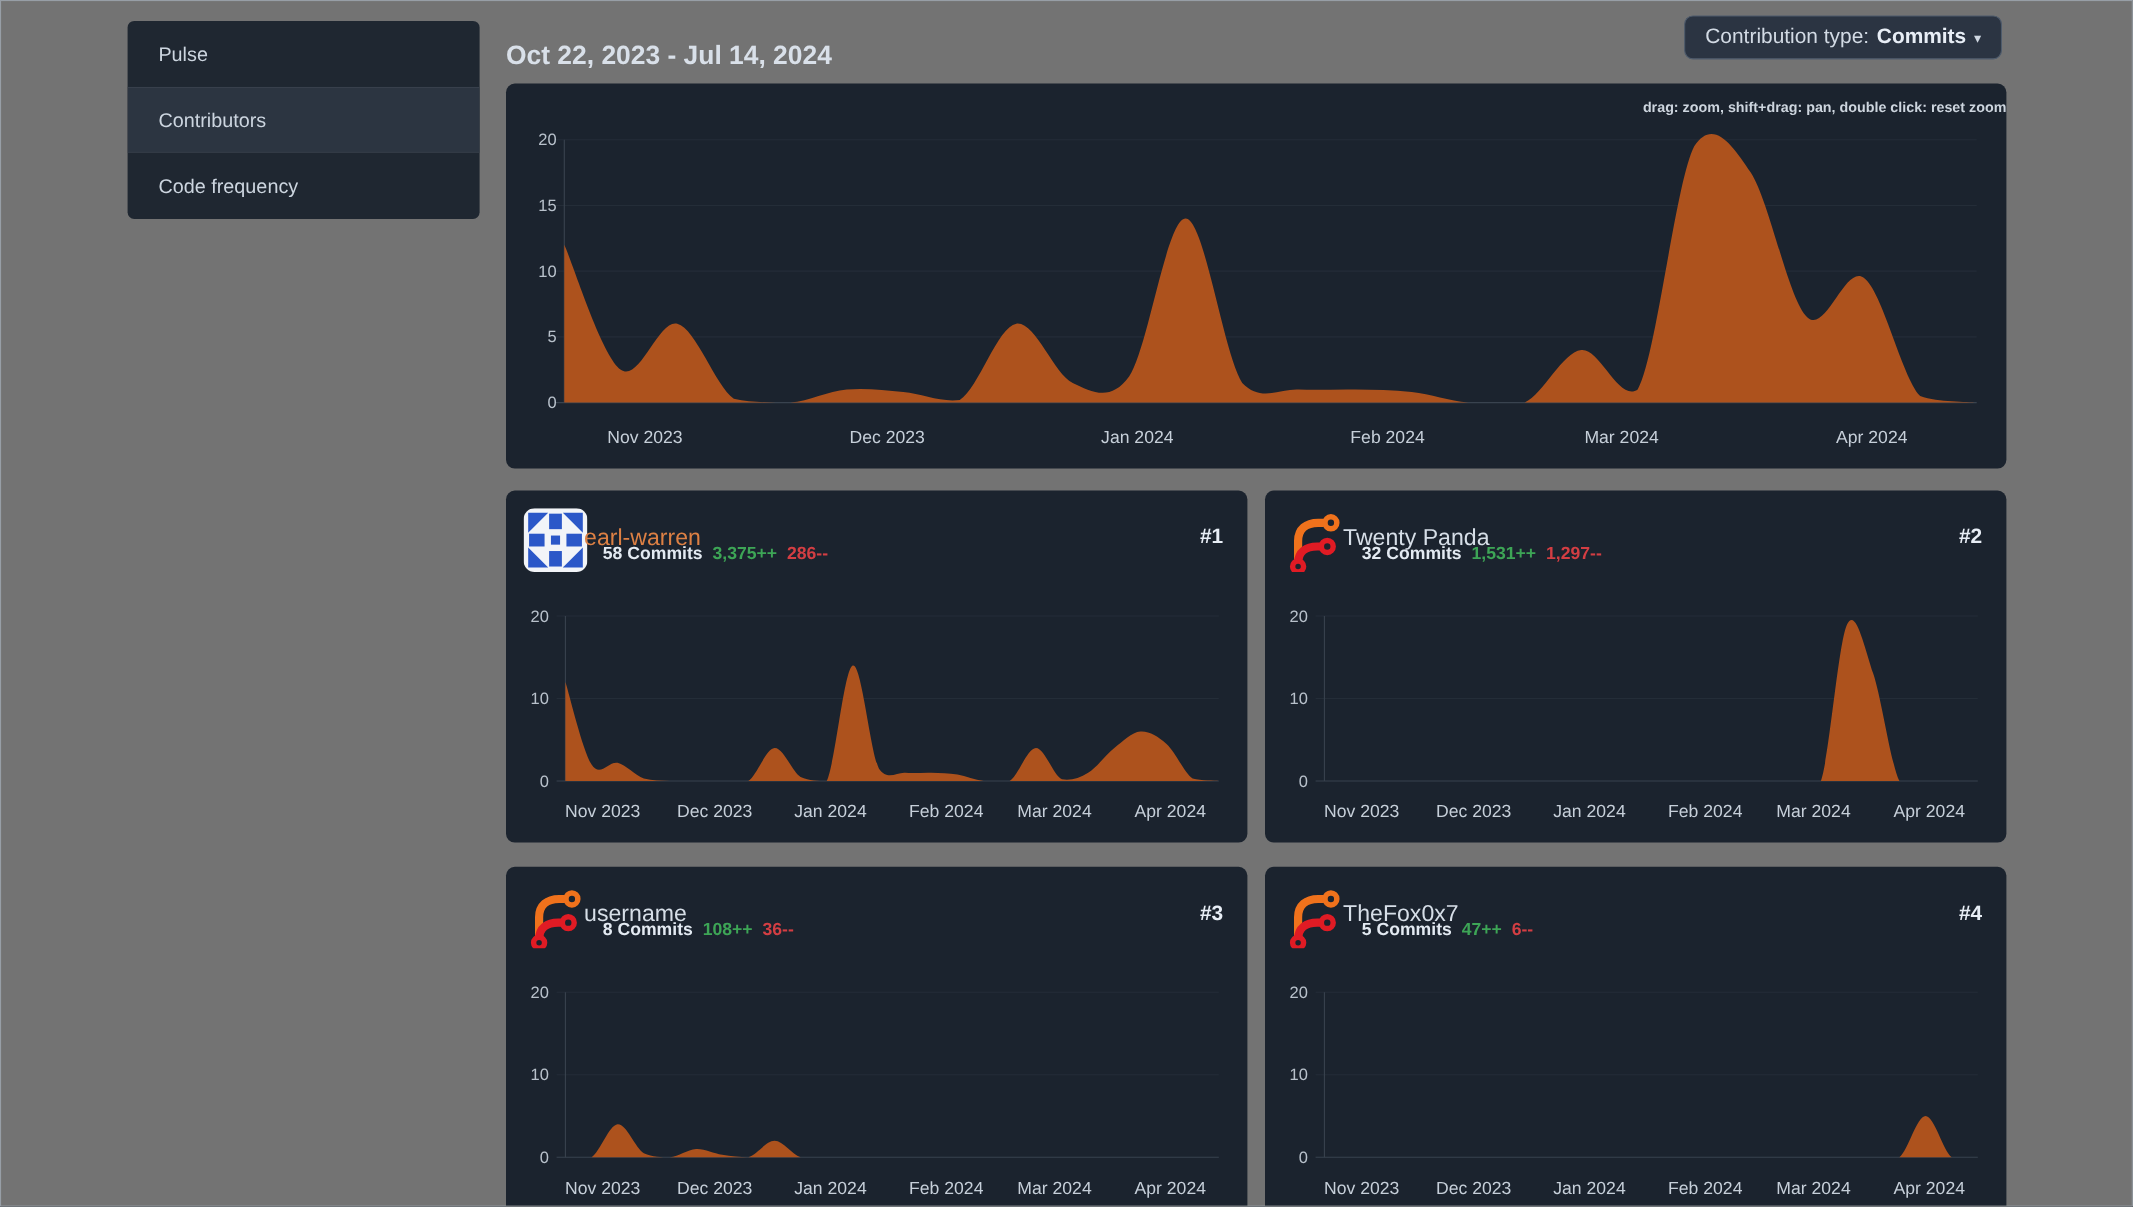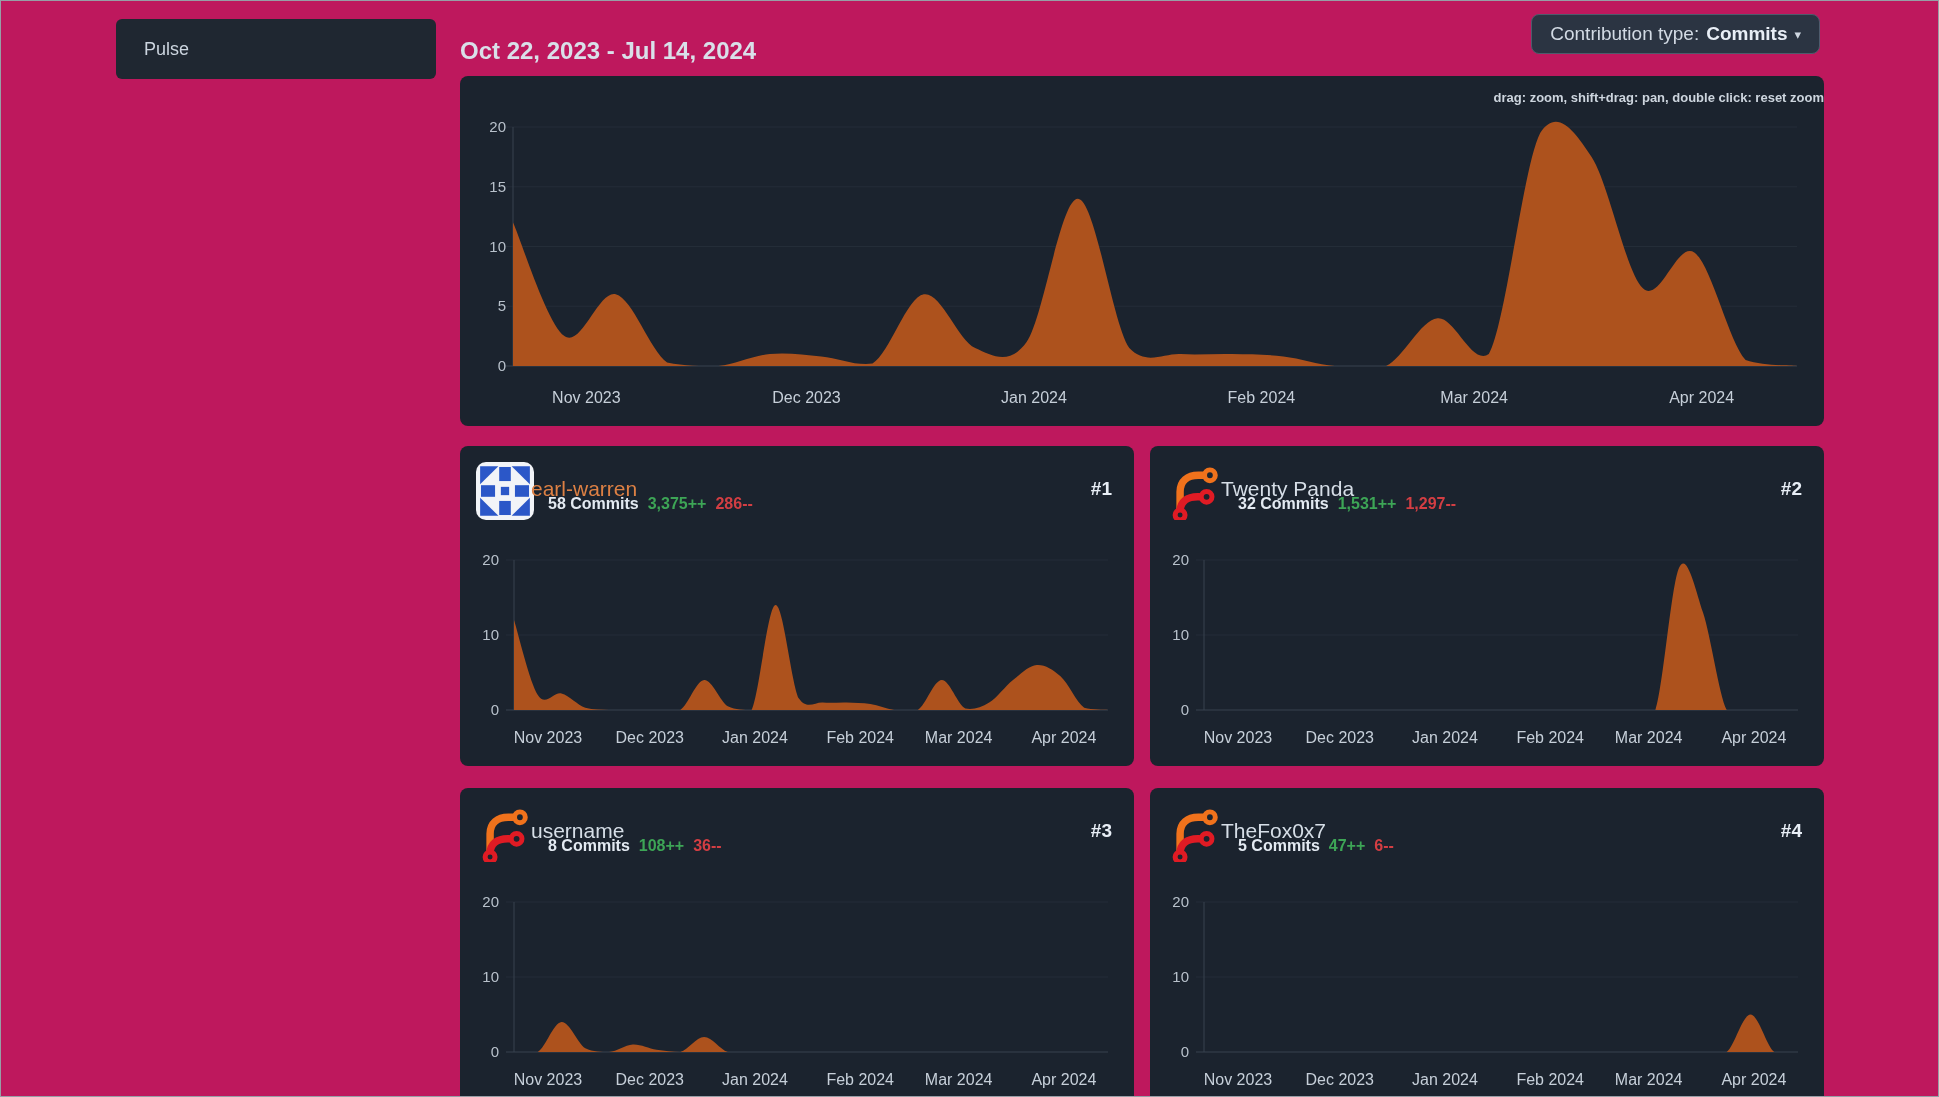--- a/index.html
+++ b/index.html
@@ -1,18 +1,18 @@
 <!DOCTYPE html>
 <html><head>
 <meta charset="utf-8">
 <style>
   html,body{margin:0;padding:0;background:#0c0f14;}
   #screen{
     position:relative;width:1939px;height:1097px;box-sizing:border-box;
-    background:#be185d;border:1px solid #979ea6;overflow:hidden;
+    background:#737373;border:1px solid #979ea6;overflow:hidden;
     font-family:"Liberation Sans",sans-serif;
   }
   
   .sidemenu{position:absolute;left:115px;top:18px;width:320px;background:#1f2731;border-radius:6px;overflow:hidden;}
   .side-item{height:60px;display:flex;align-items:center;padding-left:28px;font-size:18px;color:#ccd5df;cursor:pointer;}
   .side-item.active{background:#2c3541;box-shadow:inset 0 1px 0 rgba(255,255,255,.06), inset 0 -1px 0 rgba(255,255,255,.04);}
   
   .page-title{position:absolute;left:459px;top:20px;font-size:24px;color:#d9e0e9;}
   .type-btn{position:absolute;top:13px;right:118px;height:40px;display:flex;align-items:center;
     background:#2b3442;border:1px solid #4e5b6c;border-radius:8px;padding:0 18px;font-size:19px;color:#d2dae4;cursor:pointer;}
@@ -32,20 +32,26 @@
   .c-rank{position:absolute;right:22px;top:32px;font-size:19px;font-weight:bold;color:#e8eef6;}
 </style>
 </head>
 <body>
 
 <div id="screen">
   <nav class="sidemenu" id="sidemenu">
       <div class="side-item">
         <span>Pulse</span>
       </div>
+      <div class="side-item active">
+        <span>Contributors</span>
+      </div>
+      <div class="side-item">
+        <span>Code frequency</span>
+      </div>
     </nav>
 
   <h1 class="page-title">Oct 22, 2023 - Jul 14, 2024</h1>
 
   <button class="type-btn">
     <span>Contribution type:</span>
     <b>Commits</b>
     <span class="caret">▾</span>
   </button>
 

